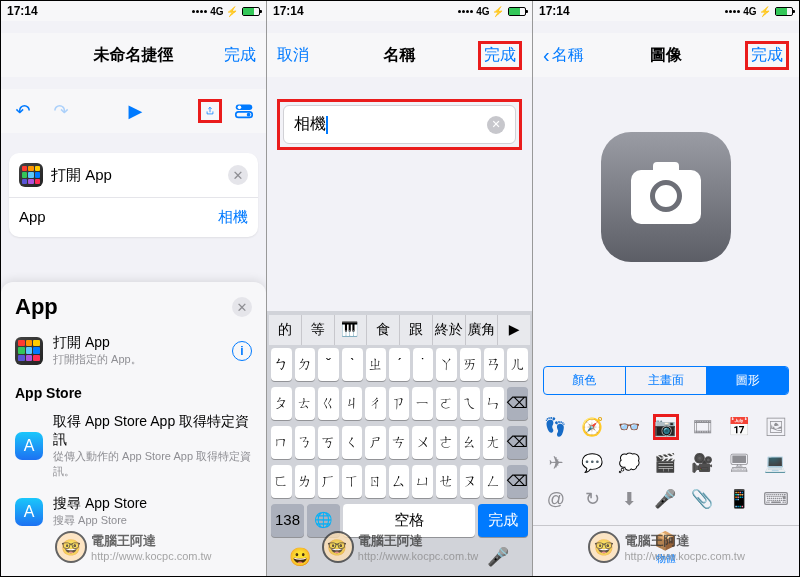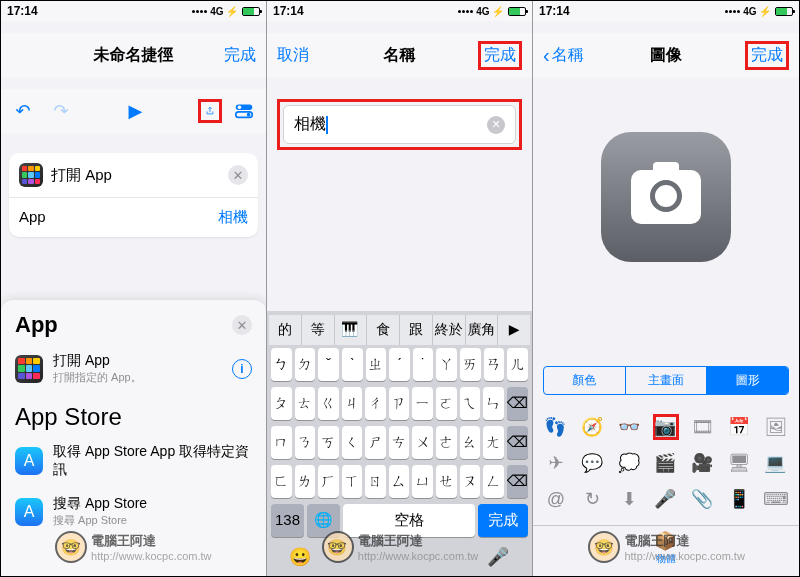--- a/index.html
+++ b/index.html
@@ -41,21 +41,21 @@
 .drawer { position: absolute; bottom: 0; left: 0; right: 0; background: #f7f7f9; border-radius: 12px 12px 0 0; box-shadow: 0 -2px 10px rgba(0,0,0,0.1); padding-bottom: 40px; }
 .drawer-header { display: flex; justify-content: space-between; align-items: center; padding: 12px 14px 6px; }
 .drawer-title { font-size: 22px; font-weight: 700; }
 .drawer-item { display: flex; align-items: center; gap: 10px; padding: 8px 14px; }
 .drawer-icon-sm { width: 28px; height: 28px; border-radius: 7px; display: flex; align-items: center; justify-content: center; flex-shrink: 0; }
 .appstore-icon { background: linear-gradient(180deg,#1ac7fb,#1d71f2); color: #fff; font-size: 16px; }
 .drawer-text { flex: 1; }
 .drawer-text-main { font-size: 14px; font-weight: 500; }
 .drawer-text-sub { font-size: 11px; color: #8e8e93; }
 .info-circle { width: 20px; height: 20px; border: 1.5px solid #007aff; border-radius: 50%; color: #007aff; display: flex; align-items: center; justify-content: center; font-size: 12px; font-weight: 600; }
-.section-head { padding: 10px 14px 4px; font-size: 24px; font-weight: 400; }
+.section-head { padding: 10px 14px 4px; font-size: 14px; font-weight: 700; }
 
 
 .input-wrap { margin: 10px; }
 .text-input { display: flex; align-items: center; background: #fff; border: 1px solid #d1d1d6; border-radius: 6px; padding: 8px 10px; }
 .input-text { flex: 1; font-size: 16px; }
 .cursor { display: inline-block; width: 2px; height: 18px; background: #007aff; vertical-align: middle; animation: blink 1s infinite; }
 @keyframes blink { 50% { opacity: 0; } }
 .clear-btn { width: 18px; height: 18px; border-radius: 50%; background: #c7c7cc; color: #fff; display: flex; align-items: center; justify-content: center; font-size: 11px; }
 .p2-mid { flex: 1; background: #f2f2f7; }
 
@@ -195,20 +195,21 @@
         <div class="drawer-text-main">打開 App</div>
         <div class="drawer-text-sub">打開指定的 App。</div>
       </div>
       <span class="info-circle">i</span>
     </div>
     <div class="section-head">App Store</div>
     <div class="drawer-item">
       <div class="drawer-icon-sm appstore-icon">A</div>
       <div class="drawer-text">
         <div class="drawer-text-main">取得 App Store App 取得特定資訊</div>
+        <div class="drawer-text-sub">從傳入動作的 App Store App 取得特定資訊。</div>
       </div>
     </div>
     <div class="drawer-item">
       <div class="drawer-icon-sm appstore-icon">A</div>
       <div class="drawer-text">
         <div class="drawer-text-main">搜尋 App Store</div>
         <div class="drawer-text-sub">搜尋 App Store</div>
       </div>
     </div>
   </div>

